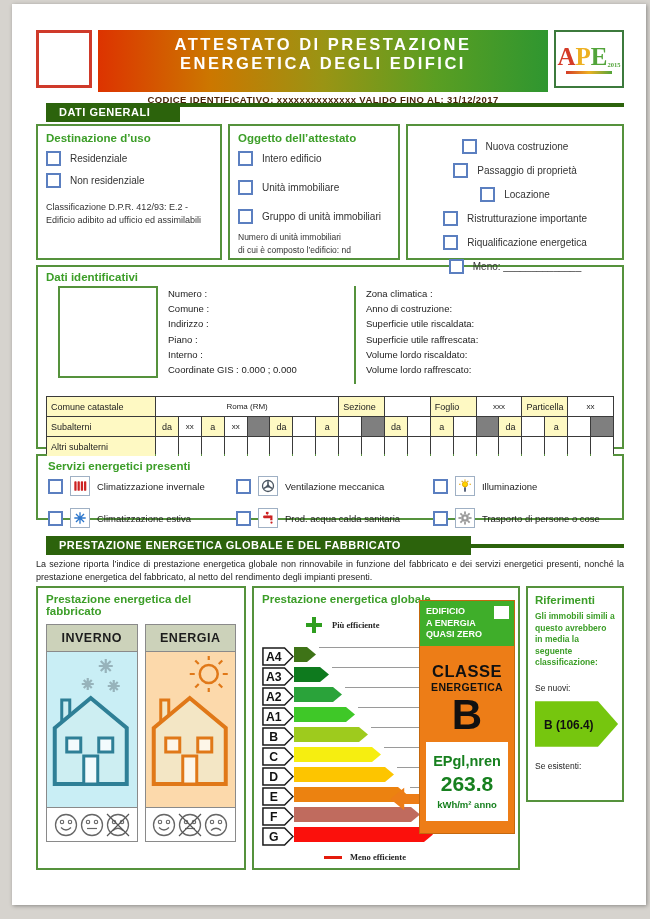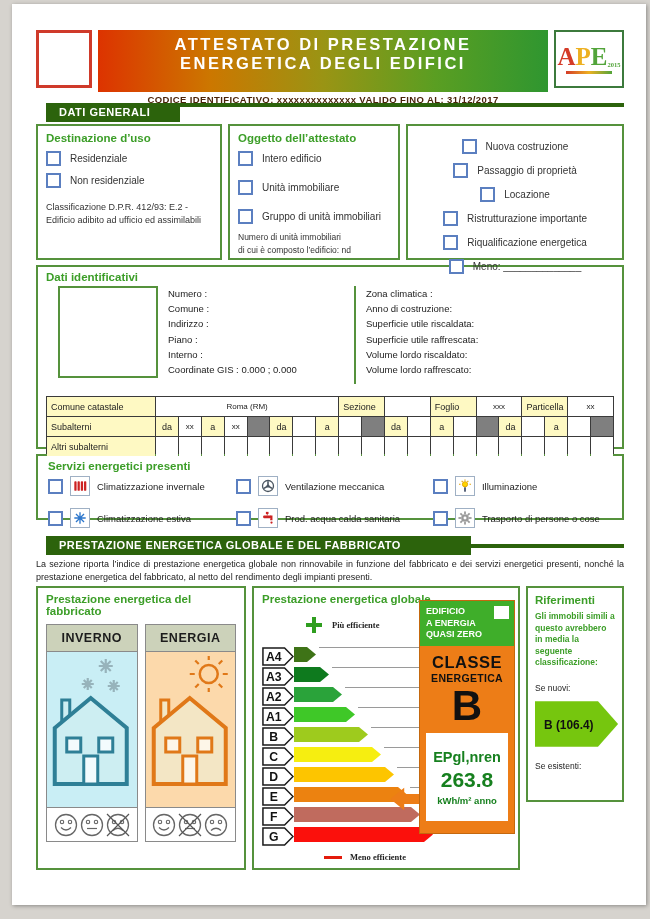--- a/index.html
+++ b/index.html
@@ -91,21 +91,21 @@
   .cls-bar{height:15px;flex:none;clip-path:polygon(0 0,calc(100% - 9px) 0,100% 50%,calc(100% - 9px) 100%,0 100%);}
   .cls-line{flex:1;border-top:1px solid #9a9a9a;margin-left:3px;}
   .meno-row{display:flex;align-items:center;gap:8px;margin:5px 0 0 62px;}
   .dash{width:18px;height:3px;background:#e31b0c;}
   .indicator{position:absolute;right:94px;top:198px;width:34px;height:26px;}
 
   .nzeb{position:absolute;top:12px;bottom:34px;right:3px;width:96px;background:#ed7d17;
         border:1px solid #c4680e;box-sizing:border-box;display:flex;flex-direction:column;}
   .nzeb-h{background:#3fae2a;color:#fff;font-weight:bold;font-size:9px;line-height:1.3;padding:5px 6px;position:relative;}
   .nzeb-cb{position:absolute;top:5px;right:5px;width:15px;height:13px;background:#fff;}
-  .classe{text-align:center;color:#111;margin-top:7px;}
+  .classe{text-align:center;color:#111;margin-top:16px;}
   .classe .l1{font-size:16.5px;font-weight:bold;letter-spacing:.5px;}
   .classe .l2{font-size:10.5px;font-weight:bold;letter-spacing:.3px;}
   .classe .big{font-size:42px;font-weight:bold;line-height:1;margin-top:1px;}
   .epbox{background:#fff;margin:6px 6px 12px;flex:1;display:flex;flex-direction:column;align-items:center;justify-content:center;
          color:#17801f;font-weight:bold;gap:3px;}
   .ep-l{font-size:14.5px;}
   .ep-v{font-size:21px;}
   .ep-u{font-size:9.5px;}
 
   .p3{width:98px;height:216px;padding:6px 7px;}

